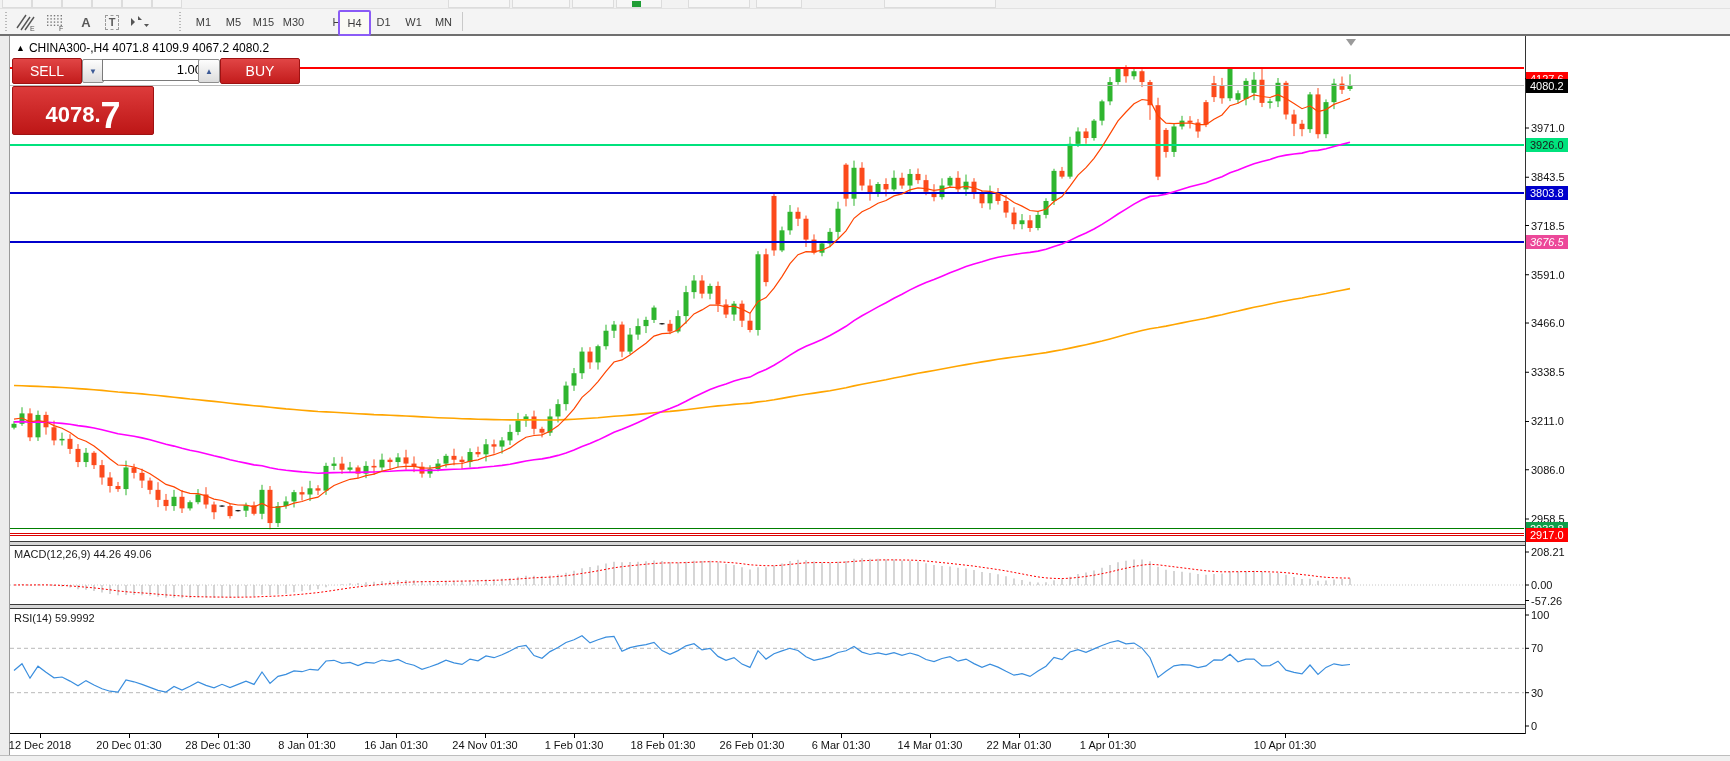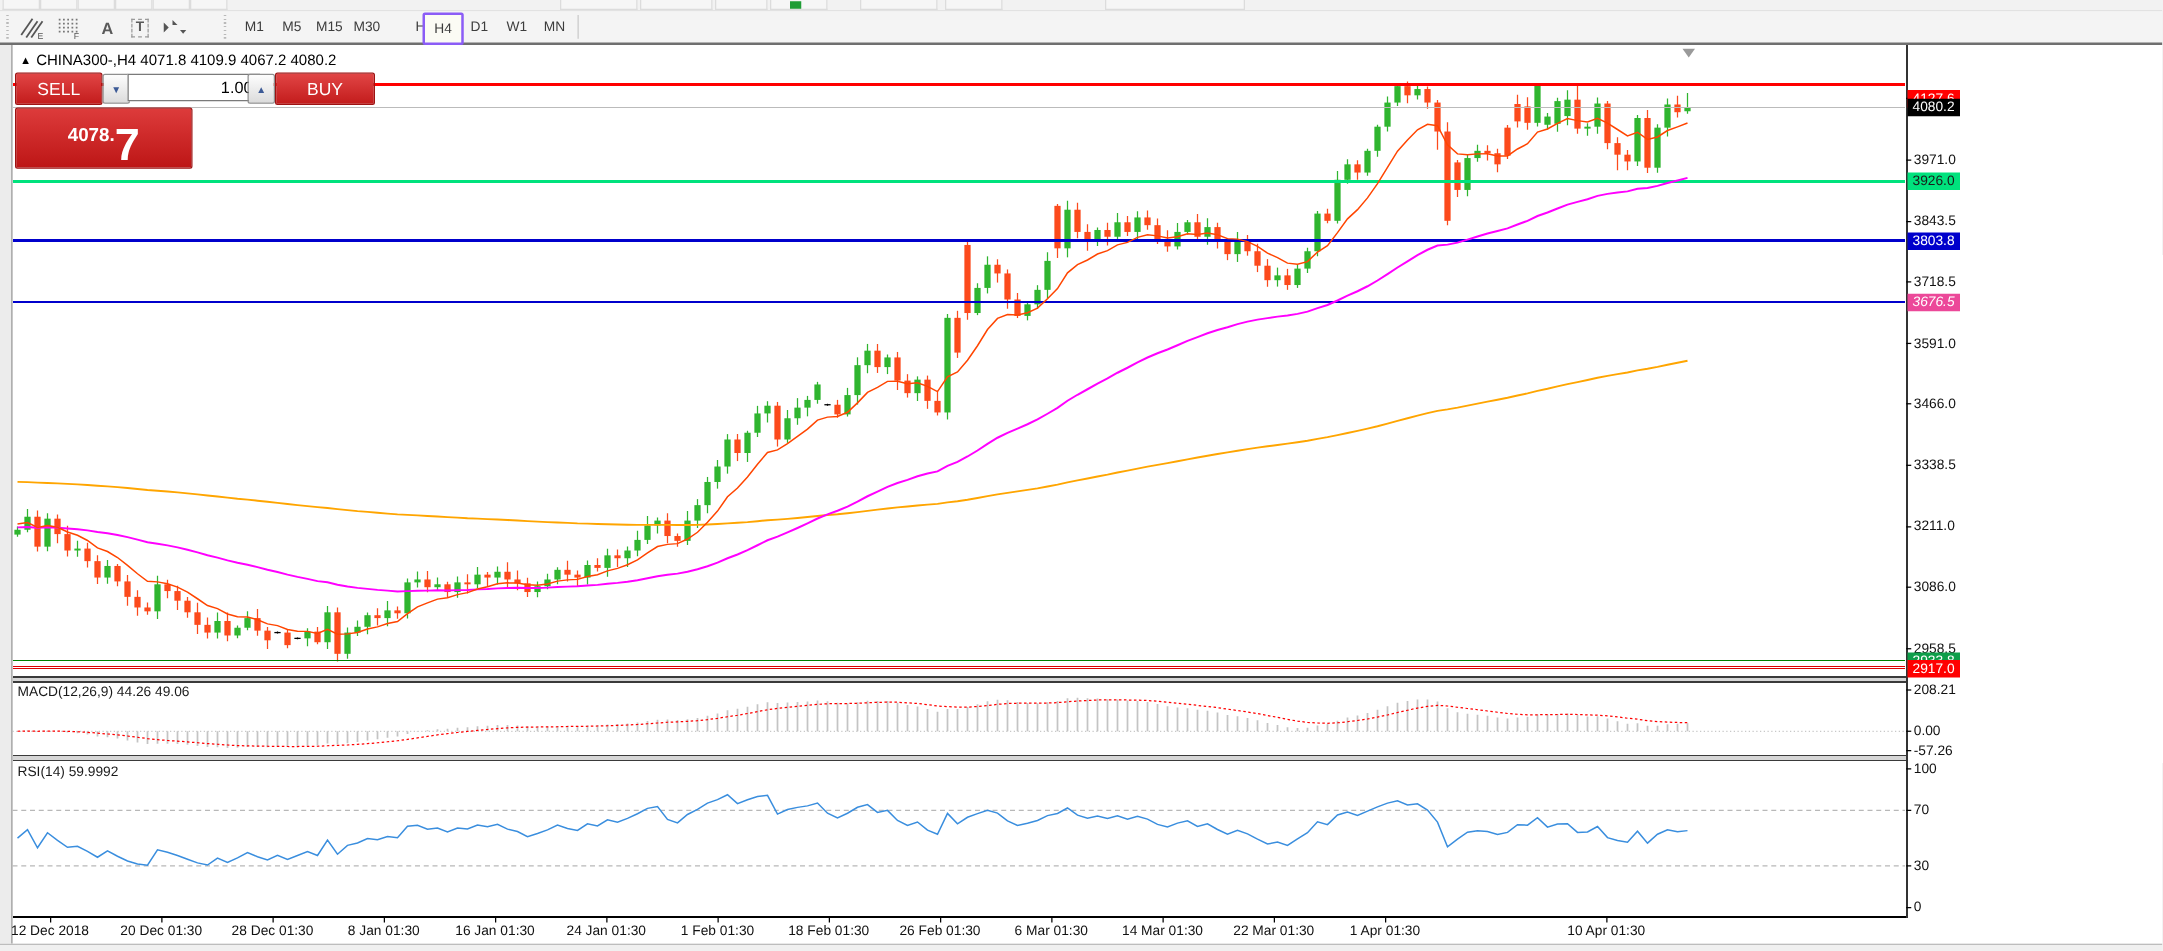--- a/index.html
+++ b/index.html
@@ -26,21 +26,21 @@
   .lbl{position:absolute;font-size:11px;color:#111;transform:translateY(-50%);white-space:nowrap;line-height:12px;}
   .badge{position:absolute;left:1526px;transform:translateY(-50%);font-size:11px;line-height:14px;height:14px;padding:0 4px;white-space:nowrap;}
   .dlabel{position:absolute;top:703px;font-size:11px;color:#111;transform:translateX(-50%);white-space:nowrap;}
   .ind-label{position:absolute;left:14px;font-size:11px;color:#1a1a1a;white-space:pre;}
   
   #trade-panel{position:absolute;left:12px;top:22px;width:286px;height:108px;}
   .tp-btn{position:absolute;top:0;height:24px;background:linear-gradient(#e14545,#c31c1c);border:1px solid #9e1212;border-radius:2px;color:#fff;font-size:14px;display:flex;align-items:center;justify-content:center;cursor:pointer;}
   .spin-btn{position:absolute;top:1px;width:20px;height:22px;background:linear-gradient(#fdfdfd,#dcdcdc);border:1px solid #8f8f8f;border-radius:2px;color:#3c5a96;font-size:8px;display:flex;align-items:center;justify-content:center;cursor:pointer;}
   #vol-field{position:absolute;left:90px;top:1px;width:94px;height:20px;background:#fff;border:1px solid #7a7a7a;font-size:13px;color:#000;text-align:right;padding:0 5px;line-height:20px;}
   .price-box{position:absolute;top:28px;width:140px;height:44px;background:linear-gradient(#dd3b3b,#bd1616);border:1px solid #9e1212;border-radius:2px;color:#fff;display:flex;align-items:flex-end;justify-content:center;padding-bottom:3px;cursor:pointer;}
-  .price-box .pm{font-size:15px;font-weight:bold;margin-bottom:14px;}
+  .price-box .pm{font-size:22px;font-weight:bold;margin-bottom:3px;}
   .price-box .pb{font-size:36px;font-weight:bold;line-height:30px;}
   #status-strip{position:absolute;left:0;top:755px;width:1730px;height:6px;background:#f0f0f0;border-top:1px solid #bdbdbd;}
 </style>
 </head>
 <body>
 
 <div id="stage">
   <div id="top-remnant">
       <div class="rem-btn" style="left: 2px; width: 28px;"></div>
       <div class="rem-btn" style="left: 32px; width: 28px;"></div>
@@ -738,21 +738,21 @@
         <div class="lbl" style="left: 1531px; top: 564.509px;">-57.26</div>
         <div class="lbl" style="left: 1531px; top: 579px;">100</div>
         <div class="lbl" style="left: 1531px; top: 612.3px;">70</div>
         <div class="lbl" style="left: 1531px; top: 656.7px;">30</div>
         <div class="lbl" style="left: 1531px; top: 690px;">0</div>
         <div class="dlabel" style="left: 40px;">12 Dec 2018</div>
         <div class="dlabel" style="left: 129px;">20 Dec 01:30</div>
         <div class="dlabel" style="left: 218px;">28 Dec 01:30</div>
         <div class="dlabel" style="left: 307px;">8 Jan 01:30</div>
         <div class="dlabel" style="left: 396px;">16 Jan 01:30</div>
-        <div class="dlabel" style="left: 485px;">24 Jan 01:30</div>
+        <div class="dlabel" style="left: 485px;">24 Nov 01:30</div>
         <div class="dlabel" style="left: 574px;">1 Feb 01:30</div>
         <div class="dlabel" style="left: 663px;">18 Feb 01:30</div>
         <div class="dlabel" style="left: 752px;">26 Feb 01:30</div>
         <div class="dlabel" style="left: 841px;">6 Mar 01:30</div>
         <div class="dlabel" style="left: 930px;">14 Mar 01:30</div>
         <div class="dlabel" style="left: 1019px;">22 Mar 01:30</div>
         <div class="dlabel" style="left: 1108px;">1 Apr 01:30</div>
         <div class="dlabel" style="left: 1285px;">10 Apr 01:30</div>
       </div>
   </div>

